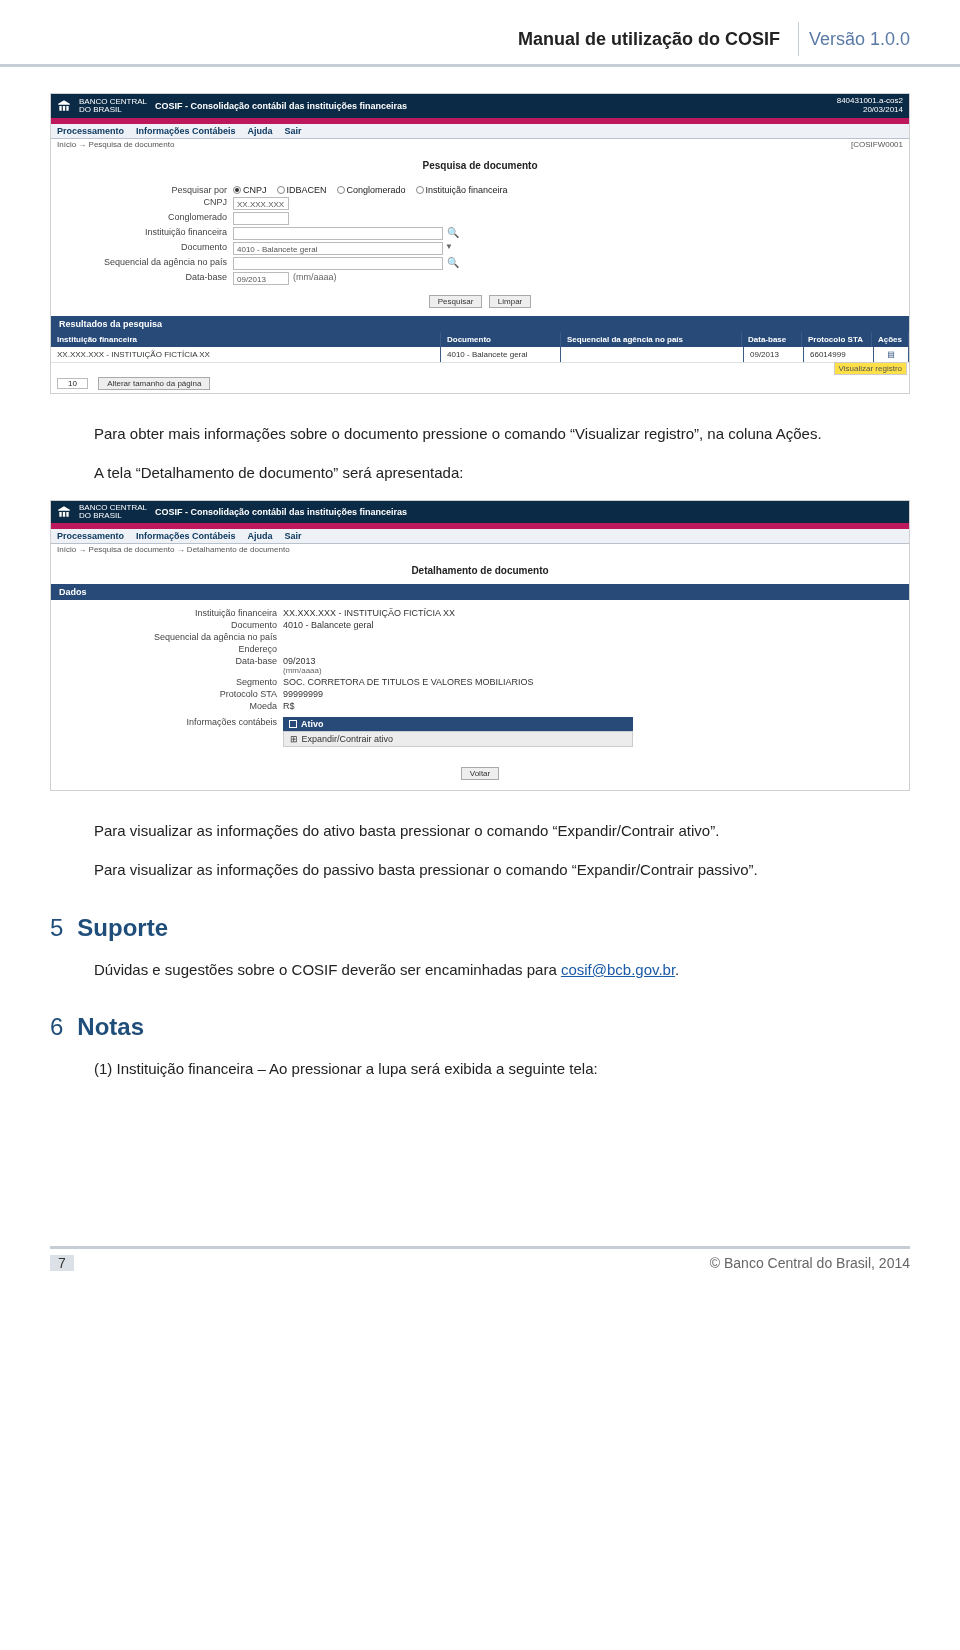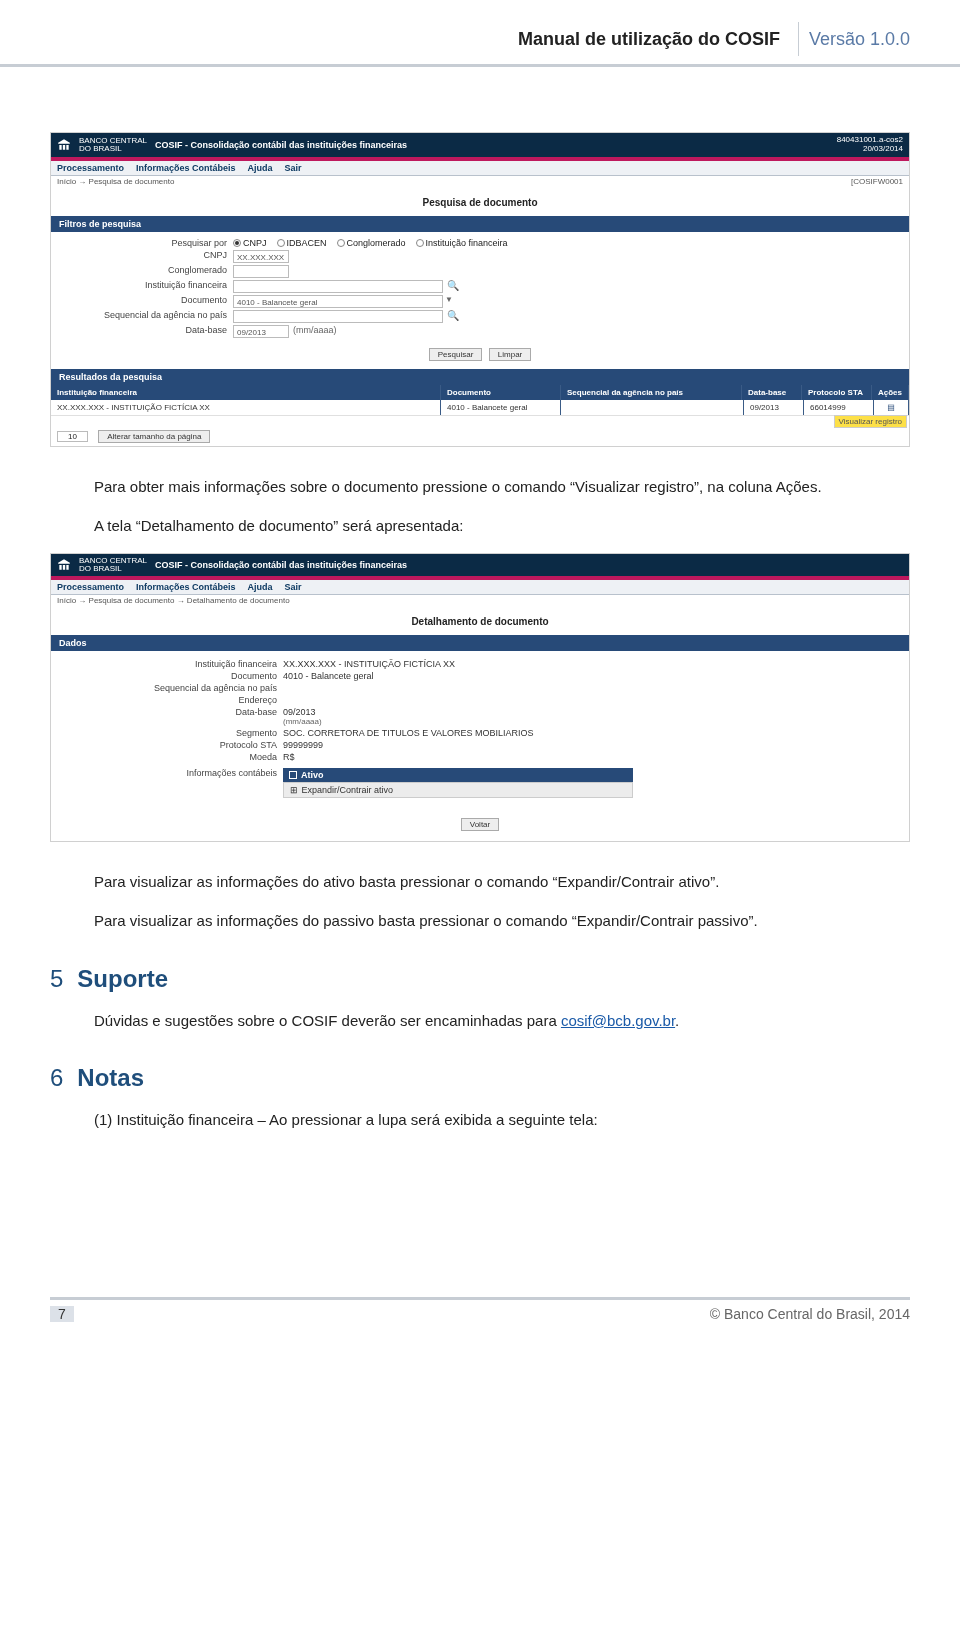--- a/index.html
+++ b/index.html
@@ -16,21 +16,21 @@
     display: flex;
     justify-content: flex-end;
     align-items: center;
     font-size: 18px;
   }
   .doc-header .title { font-weight: bold; margin-right: 8px; }
   .doc-header .vline { width: 1px; height: 34px; background: #c7cdd4; margin: 0 10px; }
   .doc-header .version { color: #5a7aa6; }
   .header-rule { border: none; border-top: 3px solid #c7cdd4; margin: 2px 0 0 0; }
 
-  .content { padding: 18px 50px 30px 50px; margin-top: 39px; }
+  .content { padding: 18px 50px 30px 50px; }
 
   
   .ss {
     border: 1px solid #d0d0d0;
     font-size: 9px;
     margin: 8px 0 28px 0;
     background: #fff;
   }
   .ss-darkbar {
     background: #0b2a45;
@@ -40,21 +40,21 @@
     justify-content: space-between;
     align-items: center;
   }
   .ss-darkbar .l { display: flex; align-items: center; gap: 8px; }
   .ss-darkbar svg { fill: #fff; }
   .ss-darkbar .brand { font-size: 8px; line-height: 1; }
   .ss-darkbar .appname { font-size: 9px; font-weight: bold; }
   .ss-darkbar .right { font-size: 8px; text-align: right; line-height: 1.1; }
   .ss-menubar {
     background: #eef1f5;
-    border-top: 4px solid #be185d;
+    border-top: 6px solid #be185d;
     border-bottom: 1px solid #b8c1cc;
     padding: 2px 6px;
     color: #0f3b63;
     display: flex;
     gap: 12px;
     font-weight: bold;
     font-size: 9px;
   }
   .ss-breadcrumb { font-size: 8px; color: #555; padding: 1px 6px; display:flex; justify-content: space-between;}
   .ss-pagetitle { text-align: center; font-weight: bold; padding: 10px 0 8px; font-size: 10px; color: #222; }
@@ -151,21 +151,20 @@
       <span>Processamento</span>
       <span>Informações Contábeis</span>
       <span>Ajuda</span>
       <span>Sair</span>
     </div>
     <div class="ss-breadcrumb">
       <span>Início → Pesquisa de documento</span>
       <span>[COSIFW0001</span>
     </div>
     <div class="ss-pagetitle">Pesquisa de documento</div>
-    <div class="ss-section-head">Filtros de pesquisa</div>
     <div class="ss-form">
       <div class="ss-form-row">
         <label>Pesquisar por</label>
         <div class="radiogrp">
           <span>
               <span class="rdot on"></span>
               <span>CNPJ</span>
             </span>
           <span>
               <span class="rdot"></span>

